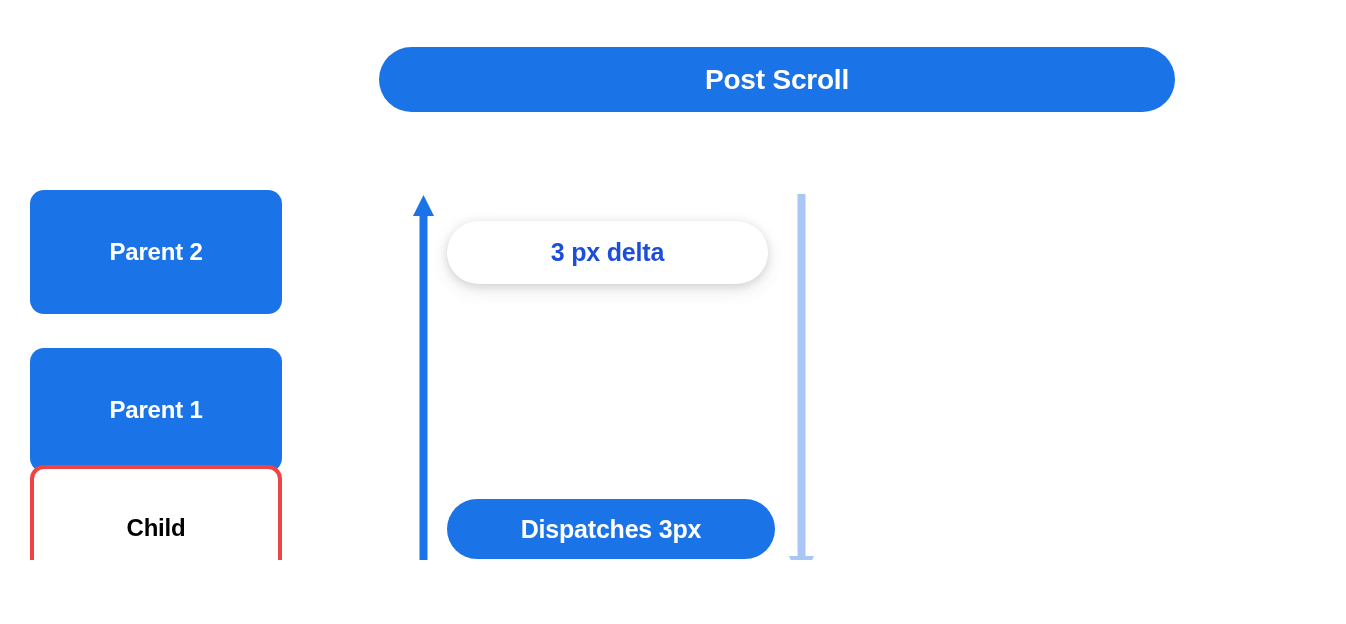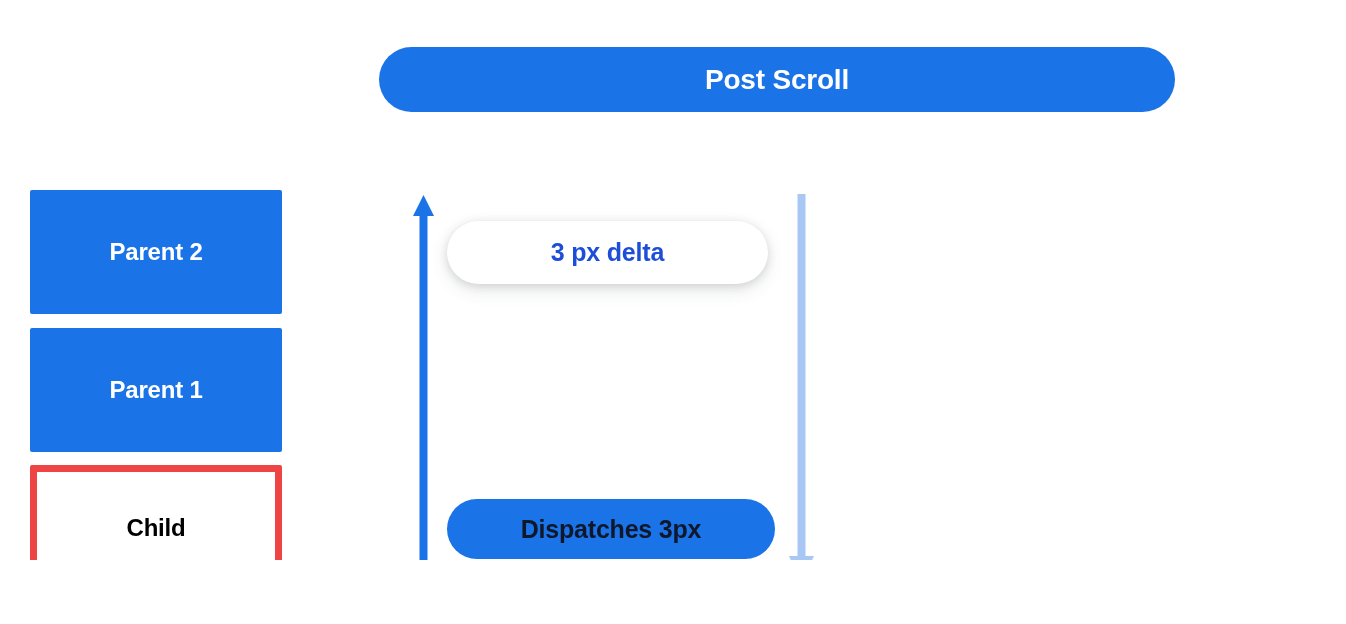--- a/index.html
+++ b/index.html
@@ -39,47 +39,47 @@
     letter-spacing: -0.2px;
     line-height: 1;
   }
 
   
   .box {
     position: absolute;
     left: 30px;
     width: 252px;
     box-sizing: border-box;
-    border-radius: 2px;
+    border-radius: 14px;
     display: flex;
     align-items: center;
     justify-content: center;
   }
   .box .label {
     font-size: 24px;
     font-weight: bold;
     line-height: 1;
     letter-spacing: -0.2px;
   }
   .box-filled {
     background: #1b73e8;
   }
   .box-filled .label {
     color: #ffffff;
   }
   .box-outlined {
     background: #ffffff;
-    border: 7px solid #ef4444;
+    border: 4px solid #ef4444;
   }
   .box-outlined .label {
     color: #000000;
   }
 
   #box-parent2 { top: 190px; height: 124px; }
-  #box-parent1 { top: 328px; height: 124px; }
+  #box-parent1 { top: 348px; height: 124px; }
   #box-child   { top: 465px; height: 126px; }
 
   
   .arrow {
     position: absolute;
   }
 
   
   .pill {
     position: absolute;
@@ -107,21 +107,21 @@
   #pill-delta .label { color: #1d4ed8; }
 
   #pill-dispatch {
     left: 447px;
     top: 499px;
     width: 328px;
     height: 60px;
     border-radius: 30px;
     background: #1b73e8;
   }
-  #pill-dispatch .label { color: #0f172a; }
+  #pill-dispatch .label { color: #ffffff; }
 </style>
 </head>
 <body>
 
 <div id="stage">
 
   <div class="header-pill">
     <span class="label">Post Scroll</span>
   </div>
 

